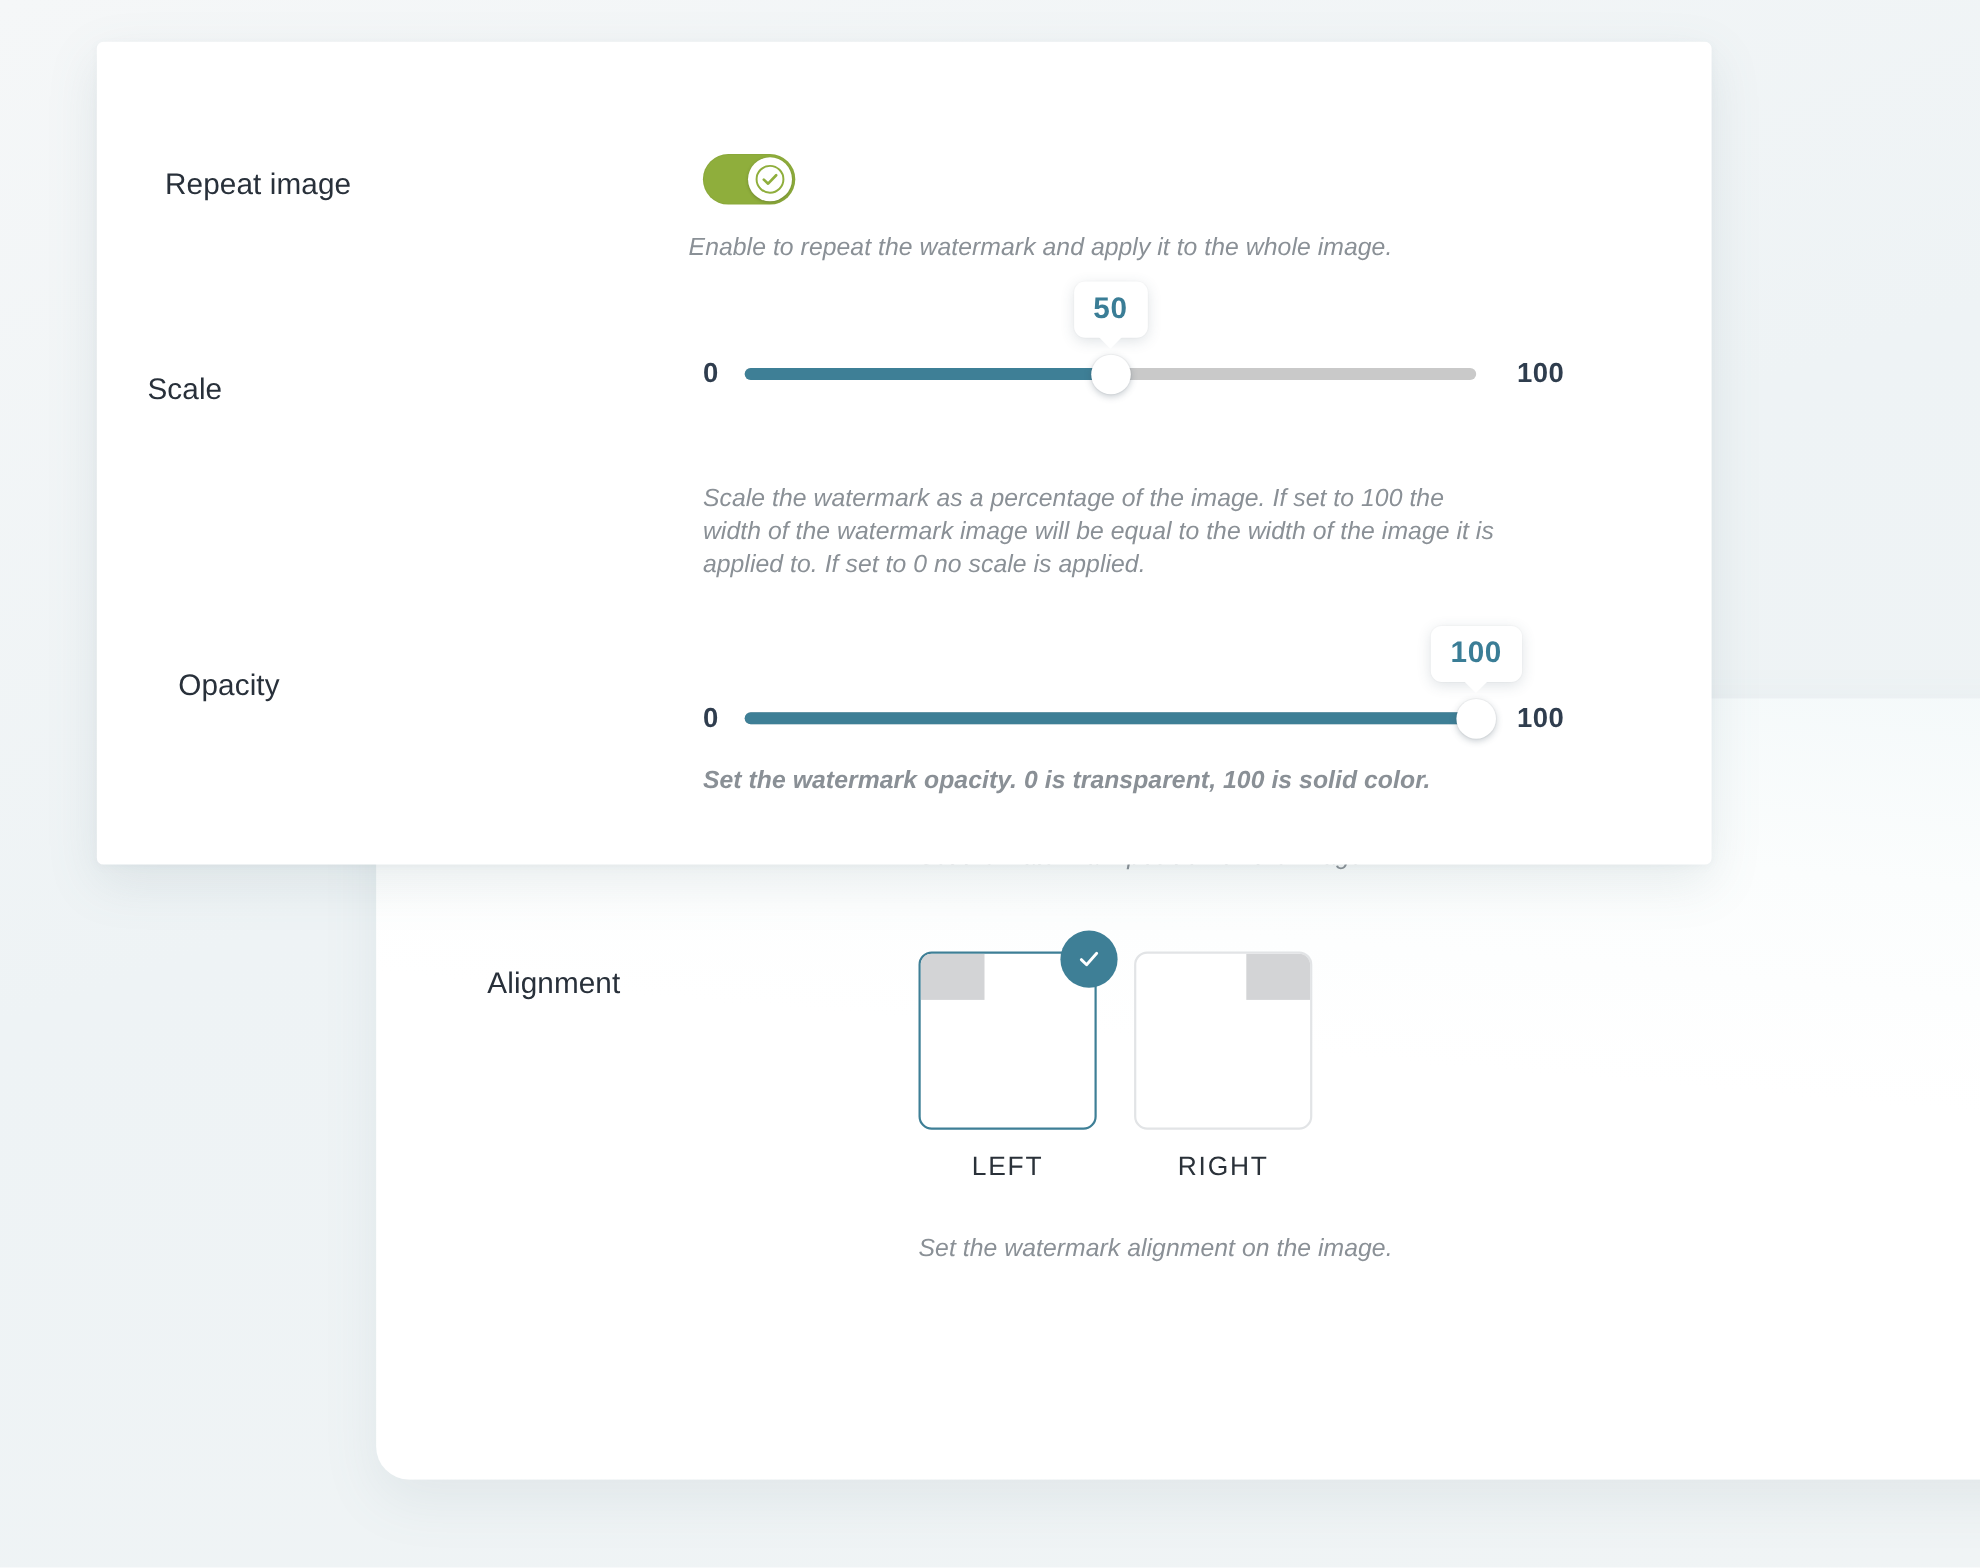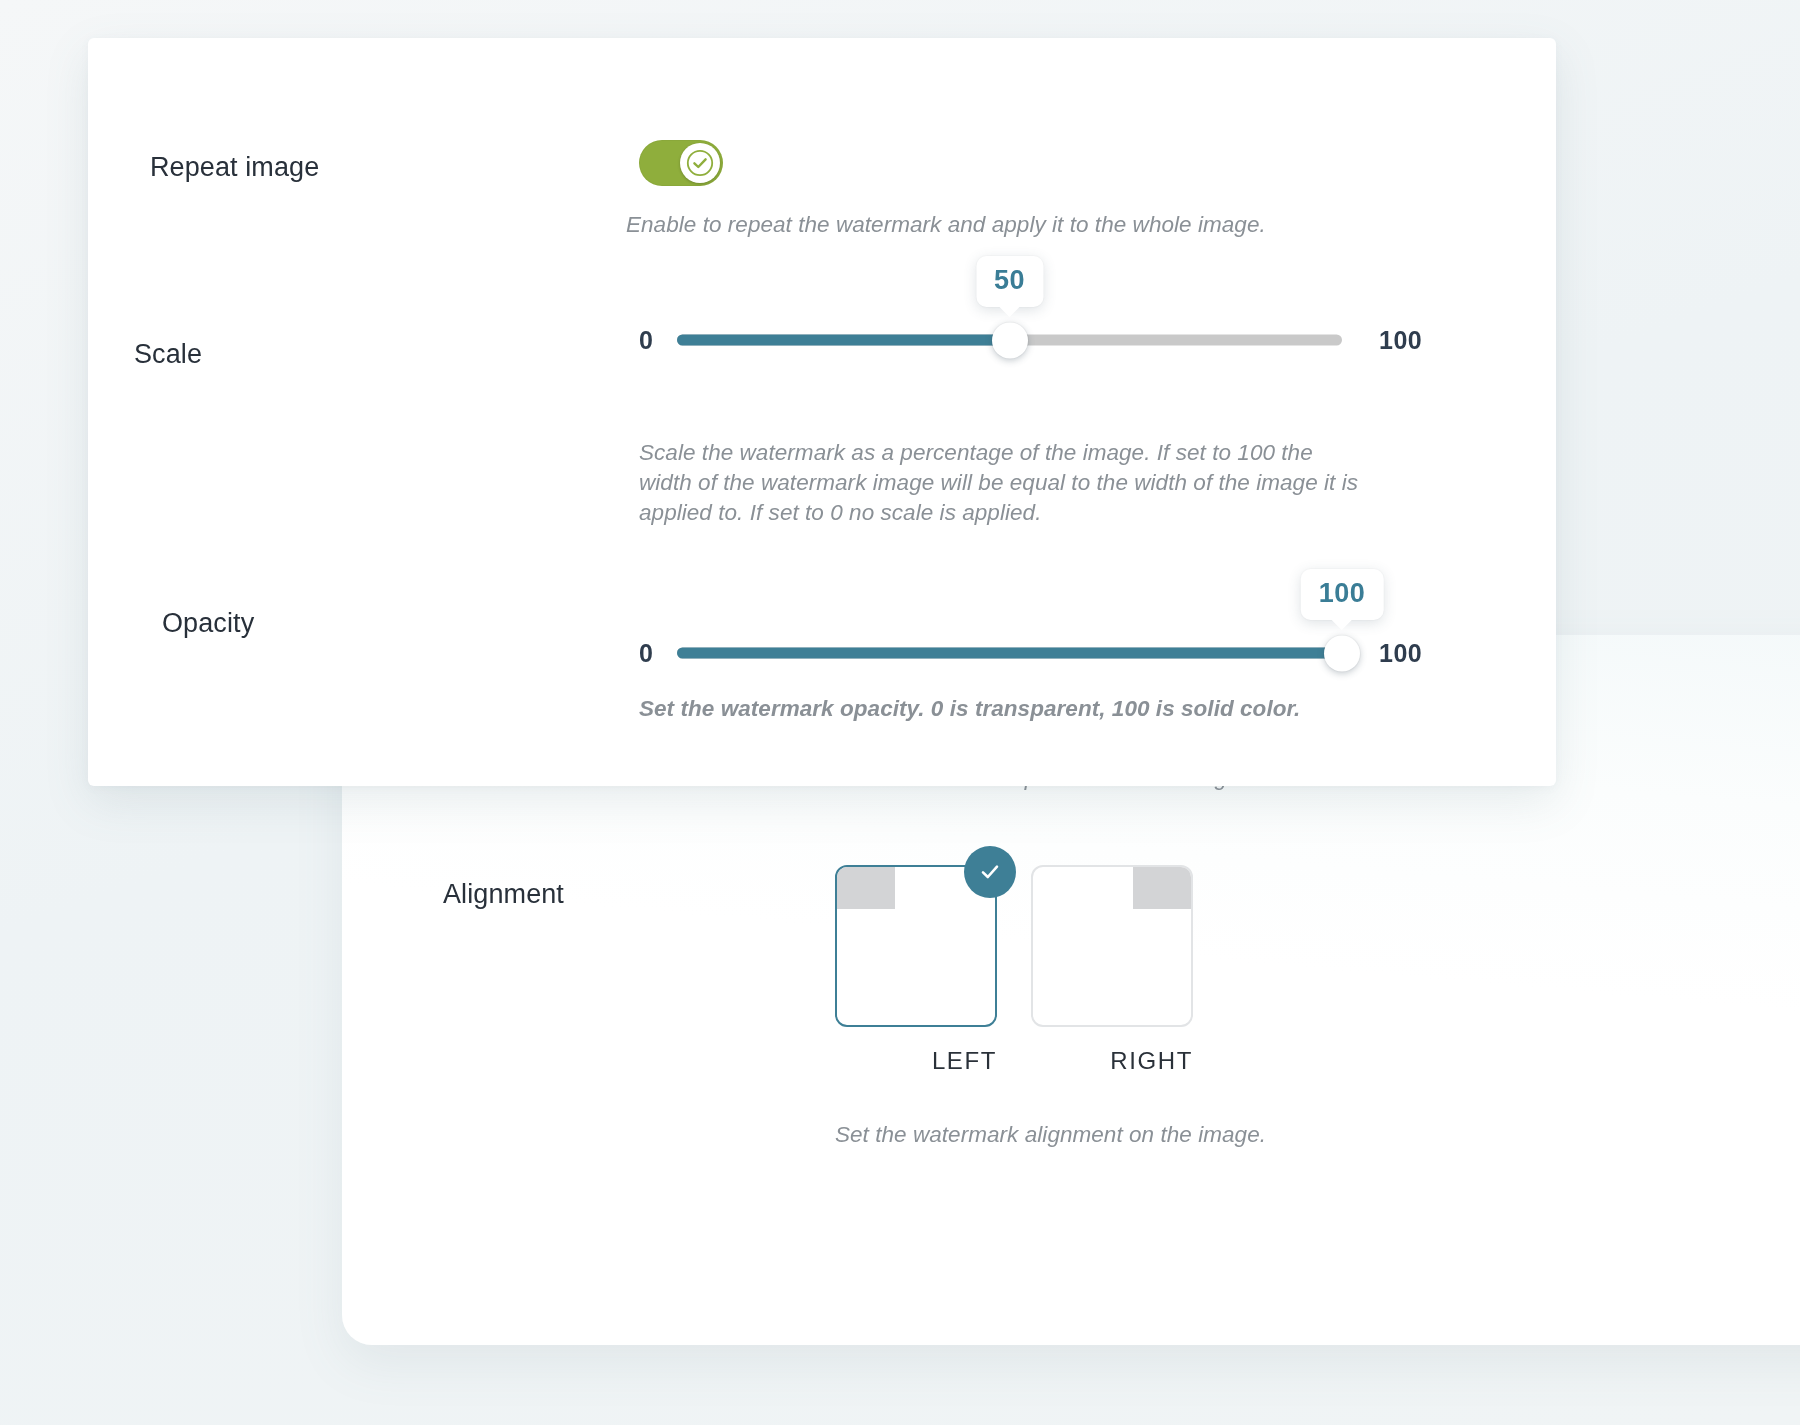--- a/index.html
+++ b/index.html
@@ -114,21 +114,21 @@
   .align-mark.left   { left: 0; }
   .align-mark.center { left: 50%; transform: translateX(-50%); }
   .align-mark.right  { right: 0; }
   .align-badge {
     position: absolute; top: -19px; right: -19px;
     width: 52px; height: 52px; border-radius: 50%;
     background: #3e7f96; display: flex;
     align-items: center; justify-content: center;
   }
   .align-caption {
-    margin-top: 20px; text-align: right;
+    margin-top: 20px; text-align: center;
     font-size: 24px; color: #2a3139; letter-spacing: 1.6px;
   }
 </style>
 </head>
 <body>
 
 <div class="stage">
 
   <div class="card-back">
 

